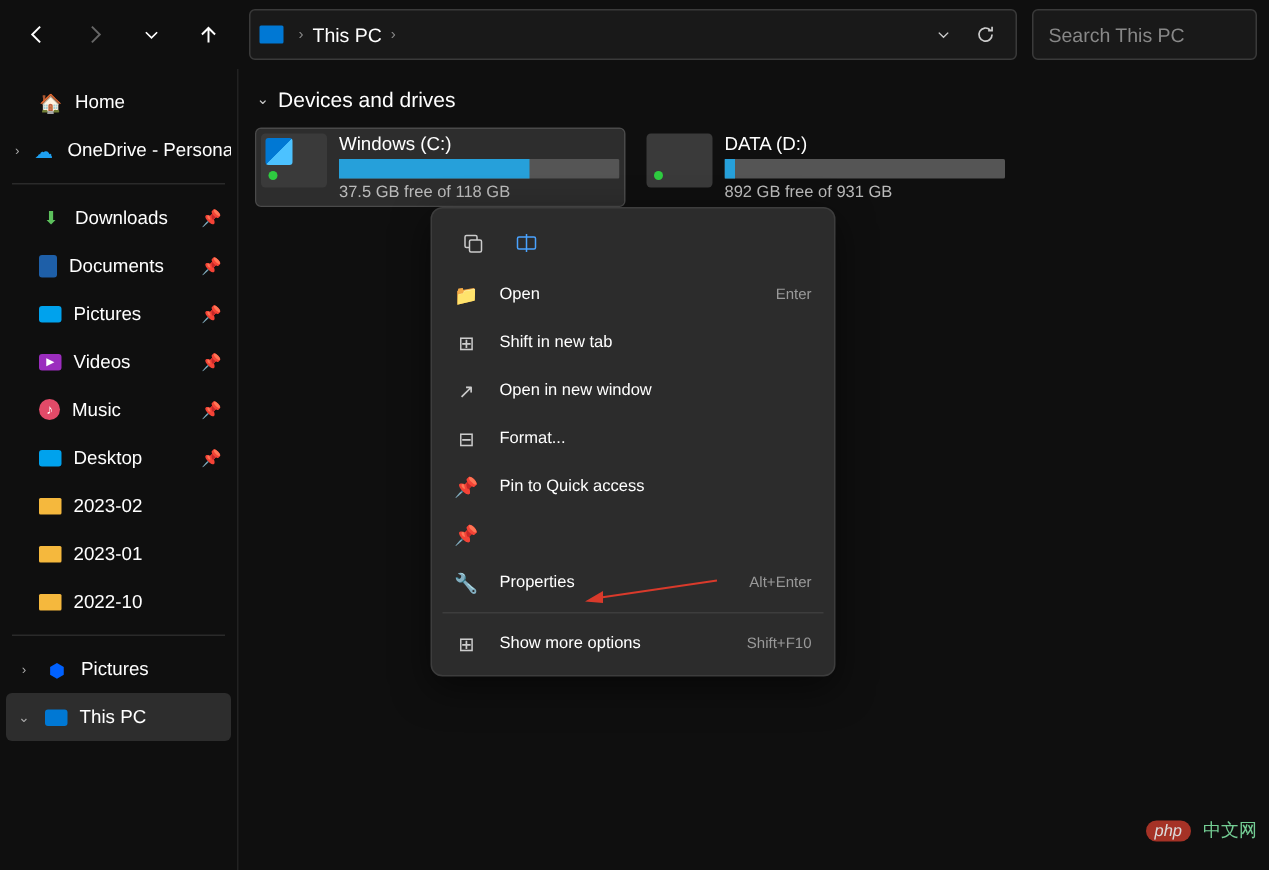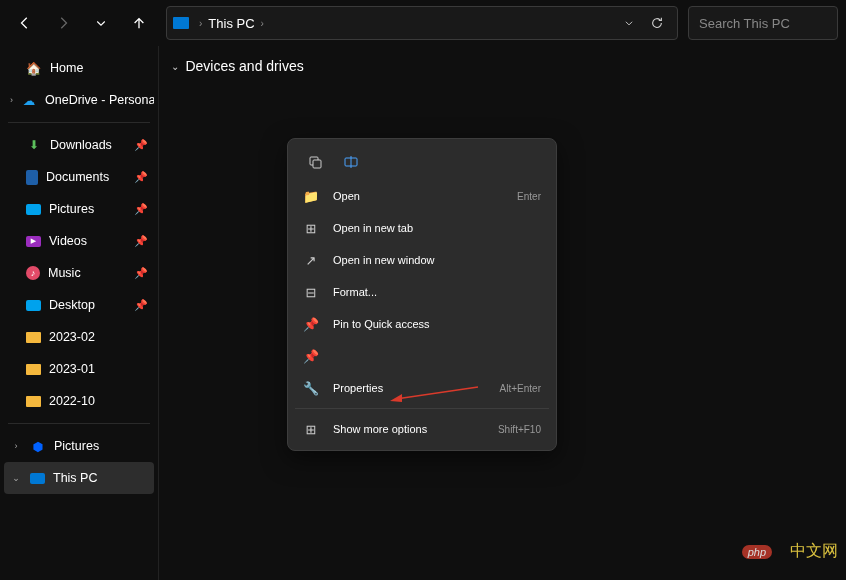--- a/index.html
+++ b/index.html
@@ -59,23 +59,23 @@
 .ctx-top .tb { width:24px; height:24px; display:flex; align-items:center; justify-content:center; cursor:pointer; }
 .ctx-item { height:32px; display:flex; align-items:center; padding:0 10px; border-radius:4px; cursor:pointer; gap:14px; }
 .ctx-icon { width:16px; text-align:center; color:#ccc; }
 .ctx-label { flex:1; font-size:11px; }
 .ctx-accel { font-size:10px; color:#999; }
 .ctx-sep { height:1px; background:#3d3d3d; margin:4px 2px; }
 
 
 .arrow { position:absolute; left:390px; top:385px; width:90px; height:20px; z-index:11; pointer-events:none; }
 
-.watermark { position:absolute; right:8px; bottom:18px; display:flex; align-items:center; gap:18px; opacity:.85; }
+.watermark { position:absolute; right:8px; bottom:18px; display:flex; align-items:center; gap:8px; opacity:.85; }
 .watermark .pill { background:#c0392b; color:#fff; font-size:11px; padding:1px 6px; border-radius:8px; font-style:italic; }
-.watermark .txt { color:#fde047; font-size:16px; }
+.watermark .txt { color:#86efac; font-size:12px; }
 </style>
 </head>
 <body>
 
 <div class="toolbar">
   <div class="nav-btn">
       <svg width="14" height="14" viewBox="0 0 16 16">
         <path d="M10 2L4 8l6 6" stroke="#fff" stroke-width="1.5" fill="none"></path>
       </svg>
     </div>
@@ -182,20 +182,42 @@
         <span class="ico pc"></span>
         <span>This PC</span>
       </div>
   </div>
 
   <div class="content">
     <div class="group-hdr">
         <span class="chev">⌄</span>
         <span>Devices and drives</span>
       </div>
+    <div class="drives" id="drives-container">
+        <div class="drive selected">
+          <div class="drive-icon win"></div>
+  <div class="drive-info">
+    <div class="drive-name">Windows (C:)</div>
+    <div class="drive-bar">
+              <div class="drive-fill" style="width:68%"></div>
+            </div>
+    <div class="drive-free">37.5 GB free of 118 GB</div>
+  </div>
+        </div>
+        <div class="drive">
+          <div class="drive-icon "></div>
+  <div class="drive-info">
+    <div class="drive-name">DATA (D:)</div>
+    <div class="drive-bar">
+              <div class="drive-fill" style="width:4%"></div>
+            </div>
+    <div class="drive-free">892 GB free of 931 GB</div>
+  </div>
+        </div>
+      </div>
   </div>
 </div>
 
 <div class="ctx">
   <div class="ctx-top">
     <div class="tb">
         <svg width="16" height="16" viewBox="0 0 16 16">
           <rect x="3" y="3" width="8" height="8" rx="1" stroke="#ccc" fill="none"></rect>
           <rect x="6" y="6" width="8" height="8" rx="1" stroke="#ccc" fill="#2c2c2c"></rect>
         </svg>
@@ -208,21 +230,21 @@
       </div>
   </div>
   <div id="ctx-items">
       <div class="ctx-item">
         <span class="ctx-icon">📁</span>
   <span class="ctx-label">Open</span>
   <span class="ctx-accel">Enter</span>
       </div>
       <div class="ctx-item">
         <span class="ctx-icon">⊞</span>
-  <span class="ctx-label">Open in new tab</span>
+  <span class="ctx-label">Shift in new tab</span>
   </div>
       <div class="ctx-item">
         <span class="ctx-icon">↗</span>
   <span class="ctx-label">Open in new window</span>
   </div>
       <div class="ctx-item">
         <span class="ctx-icon">⊟</span>
   <span class="ctx-label">Format...</span>
   </div>
       <div class="ctx-item">

